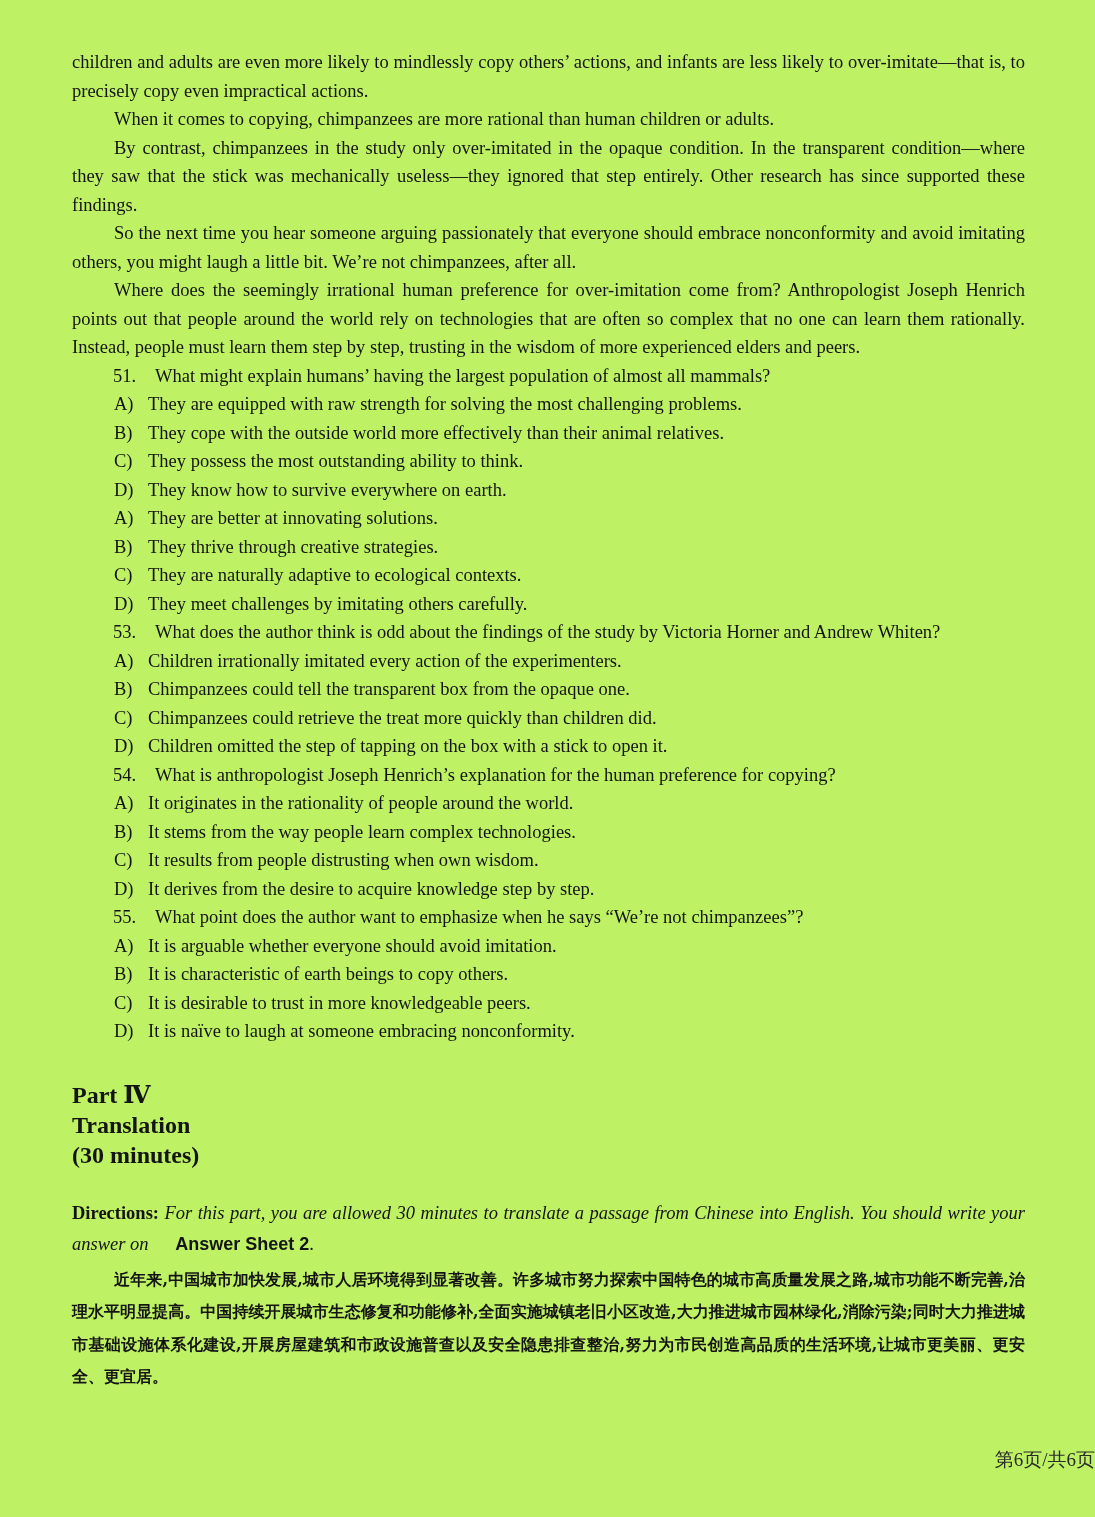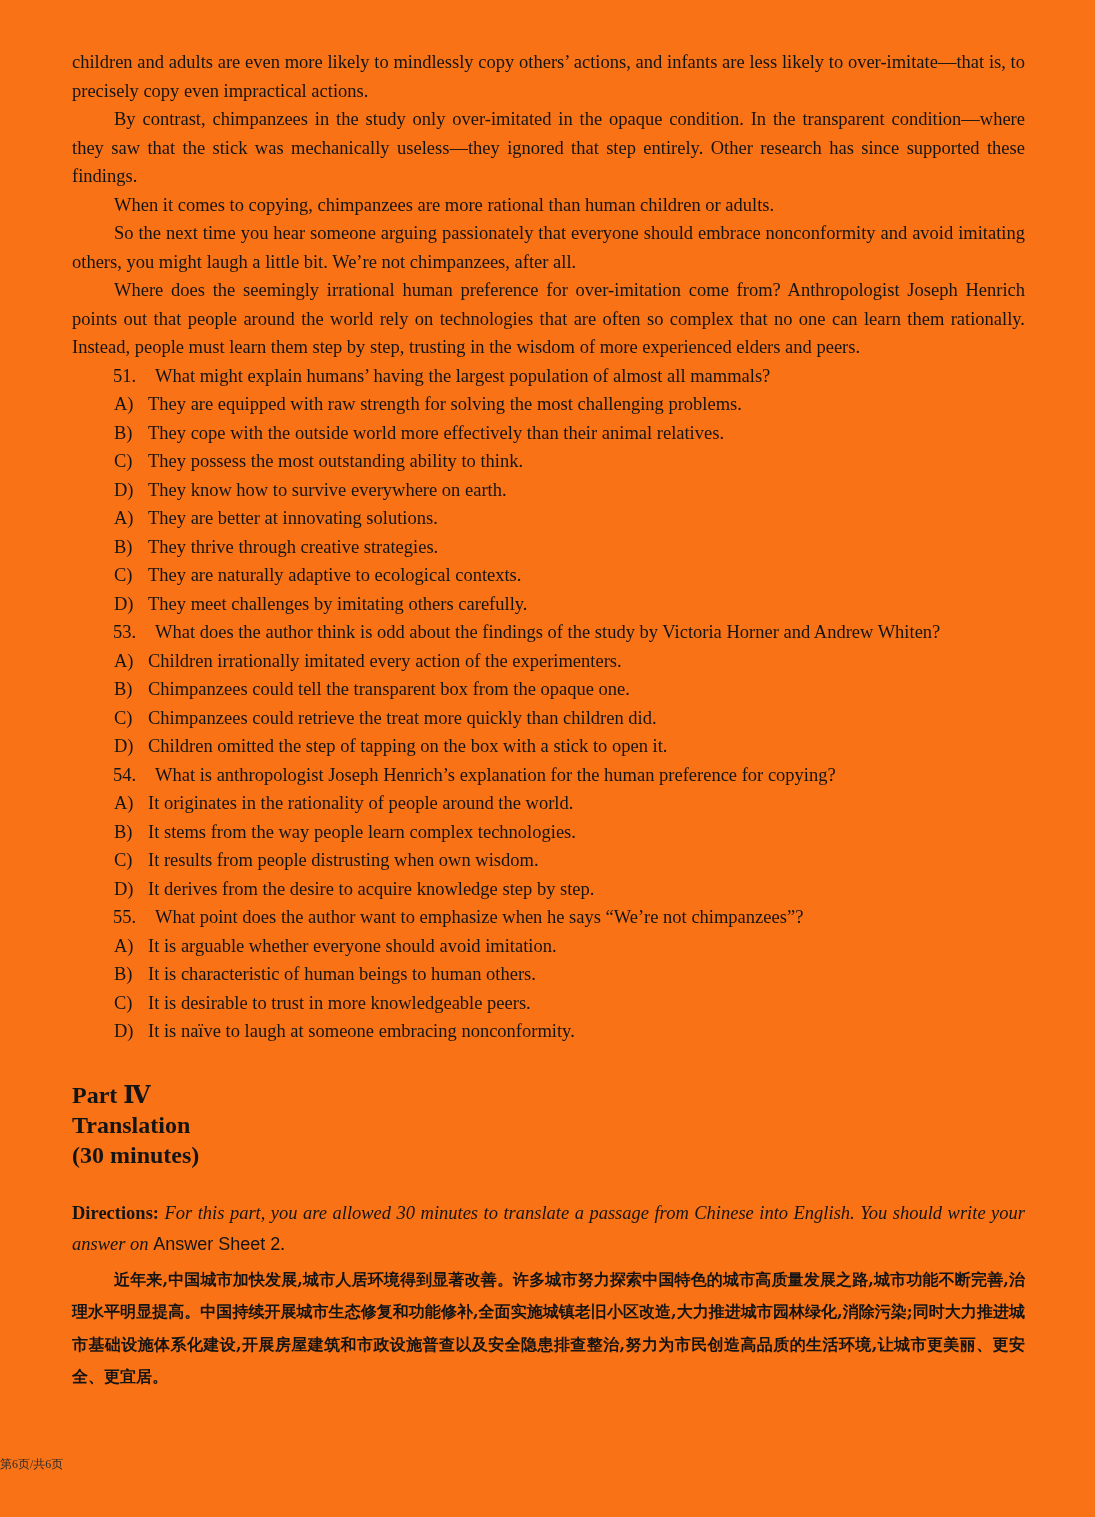--- a/index.html
+++ b/index.html
@@ -5,21 +5,21 @@
   html, body {
     margin: 0;
     padding: 0;
     background: #ffffff;
   }
   .page {
     position: relative;
     width: 1095px;
     height: 1517px;
     margin: 0 auto;
-    background: #f97316;
+    background: #bef264;
     box-sizing: border-box;
     padding: 48px 70px 0 72px;
     font-family: "Liberation Serif", "DejaVu Serif", serif;
     color: #141414;
     overflow: hidden;
   }
   
   .passage p {
     margin: 0;
     font-size: 18.5px;
@@ -60,58 +60,59 @@
   
   .directions {
     font-size: 18.5px;
     line-height: 31px;
     text-align: justify;
     margin: 0;
   }
   .dir-label { font-weight: bold; }
   .dir-text { font-style: italic; }
   .answer-sheet {
-    font-weight: normal;
+    font-weight: bold;
     font-family: "Liberation Sans", sans-serif;
     font-size: 18px;
+    margin-left: 22px;
   }
   .dir-end { font-style: normal; }
 
   
   .cn-passage {
     margin: 4px 0 0 0;
     font-size: 16px;
     line-height: 32.5px;
     text-align: justify;
     text-indent: 42px;
     font-weight: bold;
     font-family: "DejaVu Serif", serif;
   }
 
   
   .footer {
     position: absolute;
     left: 0;
     right: 0;
     bottom: 44px;
-    text-align: left;
-    font-size: 12px;
+    text-align: right;
+    font-size: 19px;
     color: #2a2a2a;
     font-weight: normal;
   }
 </style>
 </head>
 <body>
 
 <div class="page">
 
   <div class="passage">
     <p>children and adults are even more likely to mindlessly copy others’ actions, and infants are less likely to over-imitate—that is, to precisely copy even impractical actions.</p>
+    <p class="indent">When it comes to copying, chimpanzees are more rational than human children or adults.</p>
     <p class="indent">By contrast, chimpanzees in the study only over-imitated in the opaque condition. In the transparent condition—where they saw that the stick was mechanically useless—they ignored that step entirely. Other research has since supported these findings.</p>
-    <p class="indent">When it comes to copying, chimpanzees are more rational than human children or adults.</p>
     <p class="indent">So the next time you hear someone arguing passionately that everyone should embrace nonconformity and avoid imitating others, you might laugh a little bit. We’re not chimpanzees, after all.</p>
     <p class="indent">Where does the seemingly irrational human preference for over-imitation come from? Anthropologist Joseph Henrich points out that people around the world rely on technologies that are often so complex that no one can learn them rationally. Instead, people must learn them step by step, trusting in the wisdom of more experienced elders and peers.</p>
   </div>
 
   <div class="questions">
 
     <div class="question-block">
       <div class="q-line">
         <span class="q-num">51.</span>
         <span class="q-text">What might explain humans’ having the largest population of almost all mammals?</span>
@@ -203,21 +204,21 @@
       <div class="q-line">
         <span class="q-num">55.</span>
         <span class="q-text">What point does the author want to emphasize when he says “We’re not chimpanzees”?</span>
       </div>
       <div class="option-line">
         <span class="opt-label">A)</span>
         <span class="opt-text">It is arguable whether everyone should avoid imitation.</span>
       </div>
       <div class="option-line">
         <span class="opt-label">B)</span>
-        <span class="opt-text">It is characteristic of human beings to human others.</span>
+        <span class="opt-text">It is characteristic of earth beings to copy others.</span>
       </div>
       <div class="option-line">
         <span class="opt-label">C)</span>
         <span class="opt-text">It is desirable to trust in more knowledgeable peers.</span>
       </div>
       <div class="option-line">
         <span class="opt-label">D)</span>
         <span class="opt-text">It is naïve to laugh at someone embracing nonconformity.</span>
       </div>
     </div>

